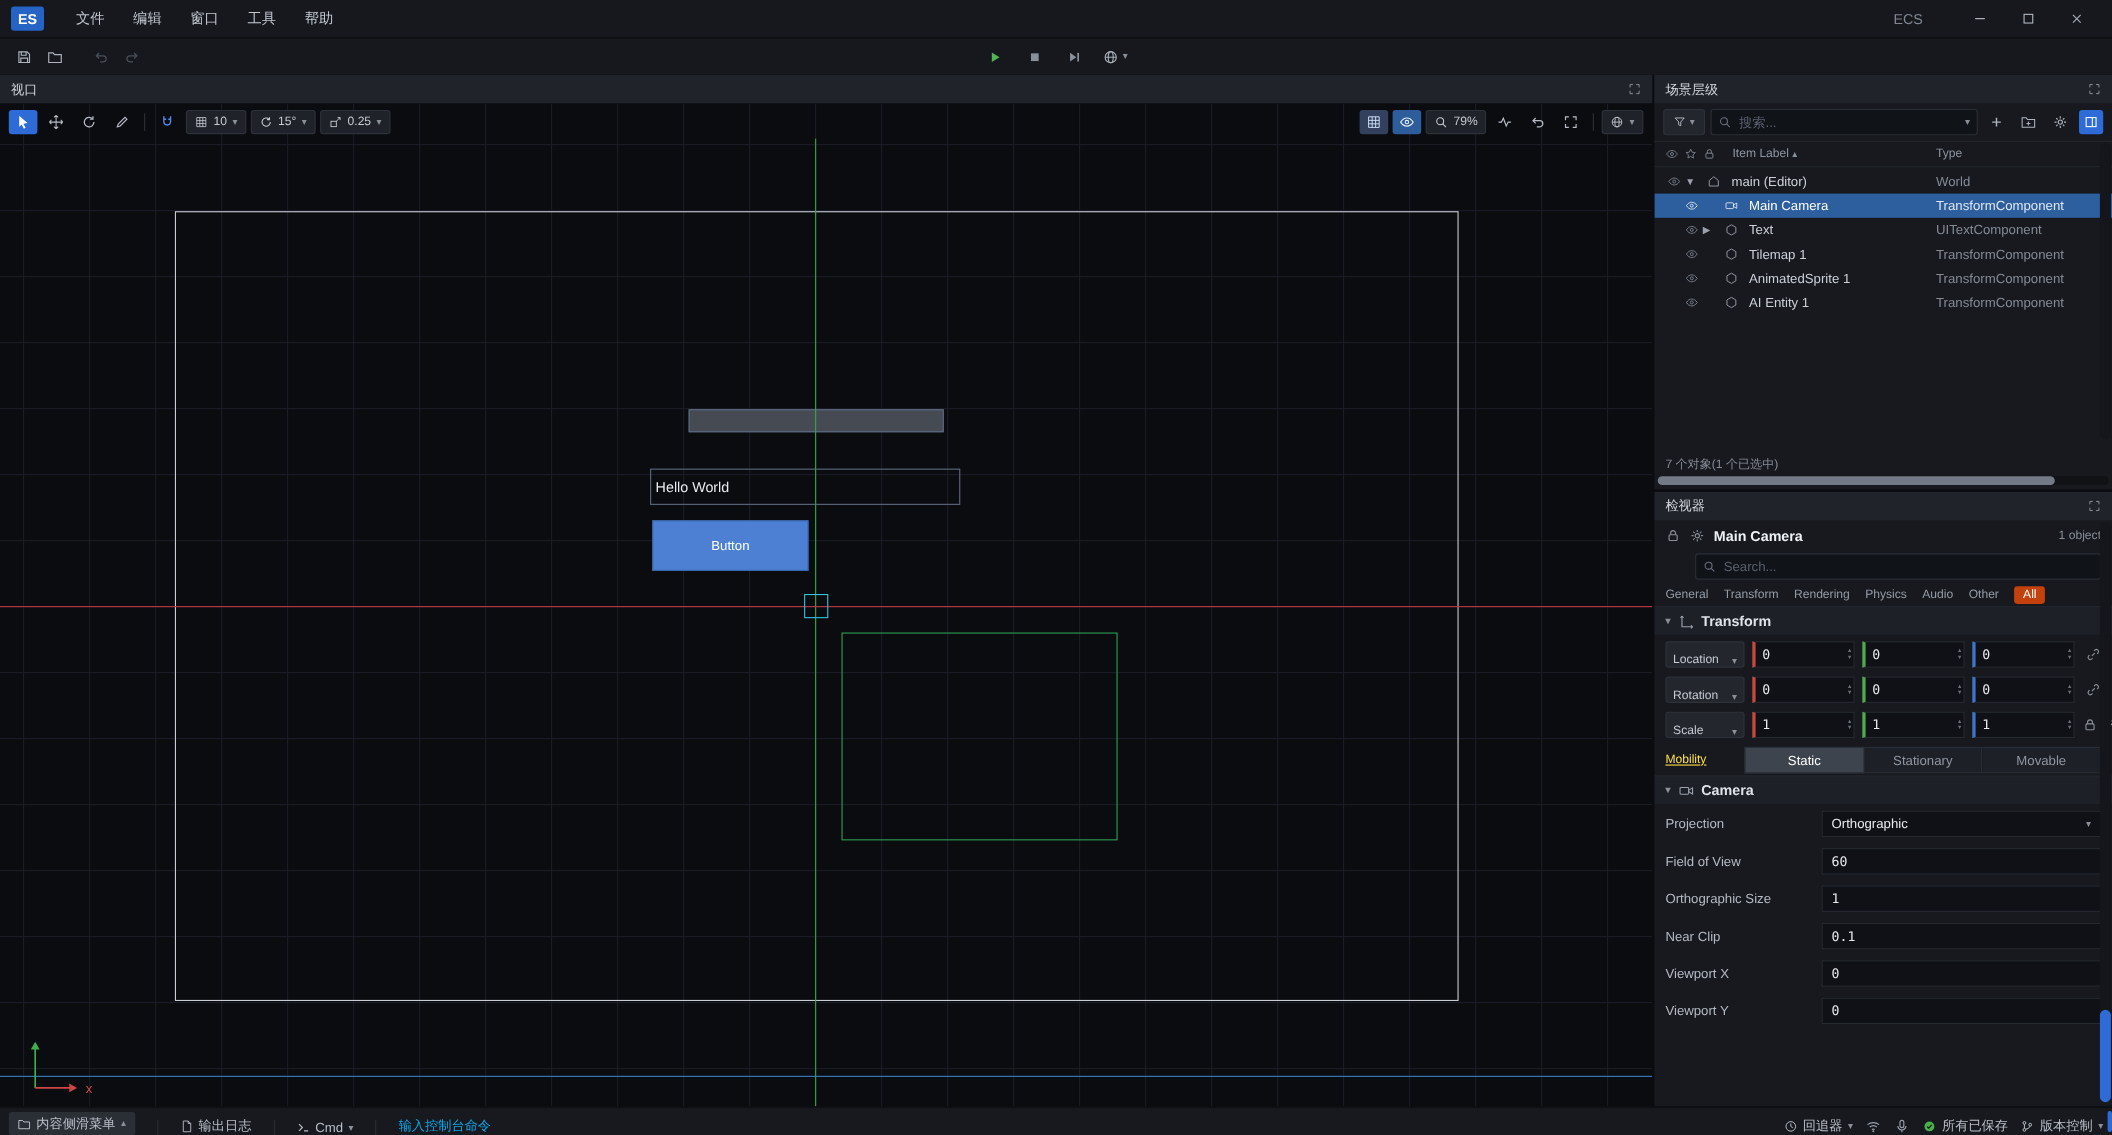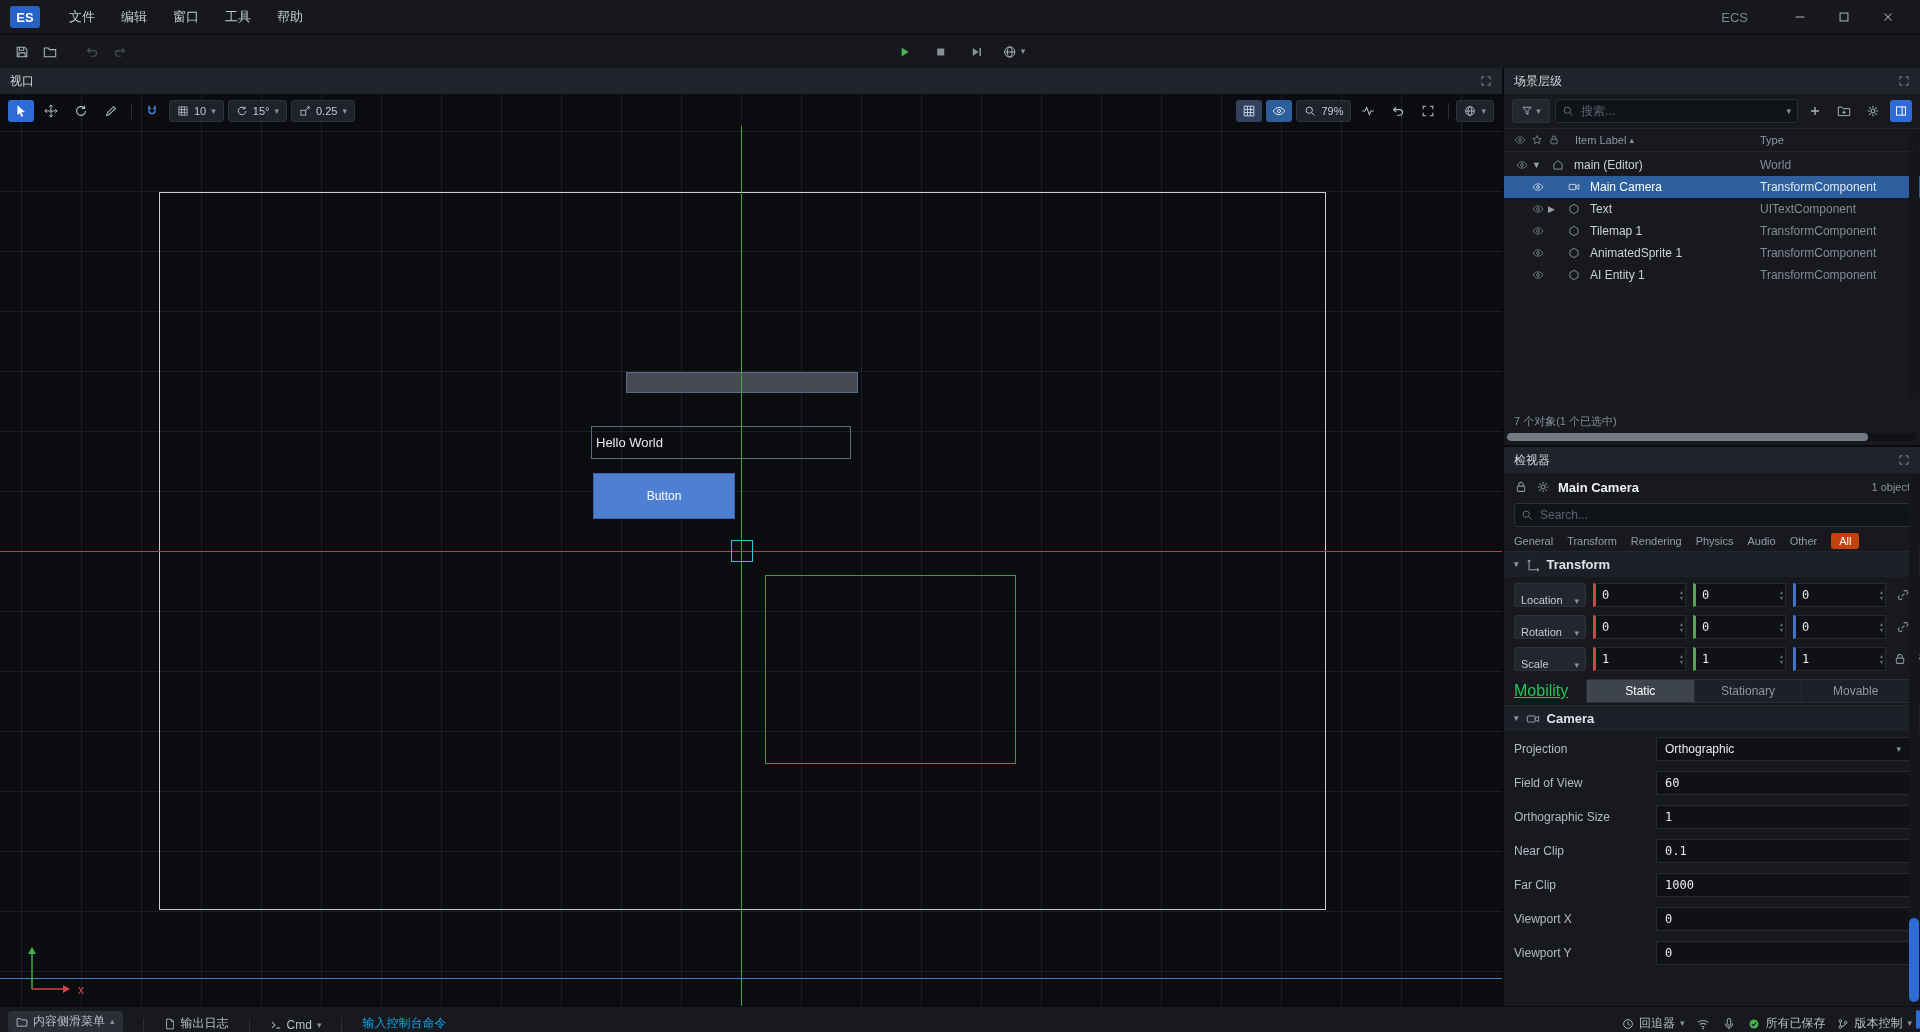--- a/index.html
+++ b/index.html
@@ -49,21 +49,21 @@
   .vt-btn.tgl-grid { background:#33415f; color:#cfe0f5; }
   .vt-btn.tgl-eye  { background:#2e5d9c; color:#e8f1fb; }
   .vt-chip { height:22px; background:#1f2228; border:1px solid #2e323b; border-radius:3px; display:flex;
              align-items:center; gap:5px; padding:0 7px; font-size:11px; color:#c5cad3; }
   .magnet-btn { width:26px; height:22px; display:flex; align-items:center; justify-content:center; color:#4f8cf0; }
   .vt-sep { width:1px; height:16px; background:#2c3038; margin:0 3px; }
   .vt-right { margin-left:auto; display:flex; align-items:center; gap:4px; }
 
   .cam-rect   { position:absolute; left:159px; top:98px;  width:1167px; height:718px; border:1px solid #c9ccd2; }
   .gray-bar   { position:absolute; left:626px; top:278px; width:232px;  height:21px;  background:#454a53; border:1px solid #5c6b85; }
-  .text-box   { position:absolute; left:591px; top:332px; width:260px;  height:33px;  border:1px solid #5f6a80;
+  .text-box   { position:absolute; left:591px; top:332px; width:282px;  height:33px;  border:1px solid #5f6a80;
                 display:flex; align-items:center; padding-left:4px; font-size:13px; color:#e8eaee; }
   .ui-button  { position:absolute; left:593px; top:379px; width:142px;  height:46px;  background:#4d7fd2; border:1px solid #3b66ae;
                 display:flex; align-items:center; justify-content:center; color:#fff; font-size:12px; }
   .green-rect { position:absolute; left:765px; top:481px; width:251px;  height:189px; border:1px solid #2f9e53; }
   .green-vline{ position:absolute; left:741px; top:32px; bottom:0; width:1px; background:#3aa83f; }
   .red-hline  { position:absolute; left:0; right:0; top:457px; height:1px; background:#bf3a47; }
   .blue-hline { position:absolute; left:0; right:0; top:884px; height:1px; background:#3b7fc4; }
   .sel-box    { position:absolute; left:731px; top:446px; width:22px; height:22px; border:1px solid #35c3d8; }
   .axis-gizmo { position:absolute; left:16px; top:843px; width:90px; height:64px; }
 
@@ -102,21 +102,21 @@
   .hier-footer { color:#878d97; font-size:11px; padding:4px 10px 2px; flex:none; }
   .hscroll { height:8px; margin:2px 3px 4px; background:#101216; border-radius:4px; position:relative; flex:none; }
   .hscroll .thumb { position:absolute; left:0; top:0; bottom:0; width:88%; background:#737a85; border-radius:4px; }
   .vtrack { position:absolute; right:1px; top:62px; bottom:46px; width:10px; background:#14161b; border-radius:5px; }
 
   
   .insp-panel { flex:1; background:#17191e; display:flex; flex-direction:column; min-height:0; overflow:hidden; position:relative; }
   .obj-row { height:28px; display:flex; align-items:center; gap:8px; padding:0 10px; flex:none; }
   .obj-name { color:#eef1f5; font-weight:bold; font-size:13px; }
   .obj-count { margin-left:auto; color:#8a9099; font-size:11px; }
-  .insp-search { padding:2px 10px 4px; flex:none; }
+  .insp-search { padding:2px 10px 4px; flex:none;margin-left:27px; }
   .tabs { display:flex; align-items:center; gap:14px; padding:2px 10px; font-size:11px; color:#959ca7; flex:none; }
   .tab.active { background:#c2410c; color:#fff; padding:2px 8px; border-radius:3px; }
   .comp-row { display:flex; align-items:center; padding:6px 10px; flex:none; }
   .comp-label { font-size:12px; color:#c0c5cd; }
   .add-btn { margin-left:auto; background:#2e6bd6; color:#fff; border-radius:3px; font-size:11px;
              padding:3px 9px; display:flex; align-items:center; gap:4px; }
   .sect-header { height:26px; display:flex; align-items:center; gap:7px; padding:0 10px; background:#1d2026;
                  border-top:1px solid #24272e; color:#dfe3e9; font-weight:bold; font-size:13px; flex:none; }
   .sect-header .sic { color:#9aa1ac; }
   .t-rows { padding:6px 10px 2px; display:flex; flex-direction:column; gap:8px; flex:none; }
@@ -124,21 +124,21 @@
   .axis-chip { width:72px; height:24px; background:#23262d; border:1px solid #2e323b; border-radius:3px;
                display:flex; align-items:flex-end; justify-content:space-between; padding:0 6px; font-size:11px; color:#c5cad3; flex:none; }
   .num-field { position:relative; width:93px; height:24px; background:#0f1116; border:1px solid #262a31;
                display:flex; align-items:center; flex:none; }
   .ax-x { border-left:3px solid #c74940; } .ax-y { border-left:3px solid #51a851; } .ax-z { border-left:3px solid #3f74c9; }
   .num-field input { width:100%; background:transparent; border:0; outline:none; color:#e8eaee;
                      font:12px "DejaVu Sans Mono", monospace; padding:0 13px 0 6px; }
   .spin { position:absolute; right:2px; top:2px; bottom:2px; display:flex; flex-direction:column;
           justify-content:center; color:#6a717c; font-size:6px; line-height:6px; }
   .row-end { margin-left:auto; display:flex; gap:5px; color:#8a9099; }
-  .mob-label { width:65px; font-size:16px; color:#22c55e; flex:none;text-decoration:underline; }
+  .mob-label { width:65px; font-size:11px; color:#fde047; flex:none;text-decoration:underline; }
   .seg-group { display:flex; flex:1; }
   .seg { flex:1; height:24px; display:flex; align-items:center; justify-content:center; font-size:12px;
          color:#8f96a1; background:#1d2026; border:1px solid #2a2e36; border-left-width:0; }
   .seg:first-child { border-left-width:1px; }
   .seg.active { background:#3e444d; color:#fff; }
   .p-rows { padding-top:6px; flex:none; }
   .p-row { display:flex; align-items:center; height:24px; padding:0 10px; margin-bottom:10px; }
   .p-label { width:142px; font-size:12px; color:#b4bac4; flex:none; }
   .p-input { flex:1; height:24px; background:#0f1116; border:1px solid #262a31; display:flex;
              align-items:center; padding:0 8px; color:#e8eaee; }
@@ -912,24 +912,20 @@
             <span class="p-label">Field of View</span>
             <input class="p-input" value="60" style="">
           </div>
           <div class="p-row">
             <span class="p-label">Orthographic Size</span>
             <input class="p-input" value="1" style="">
           </div>
           <div class="p-row">
             <span class="p-label">Near Clip</span>
             <input class="p-input" value="0.1" style="">
-          </div>
-          <div class="p-row">
-            <span class="p-label">Far Clip</span>
-            <input class="p-input" value="1000" style="">
           </div>
           <div class="p-row">
             <span class="p-label">Viewport X</span>
             <input class="p-input" value="0" style="">
           </div>
           <div class="p-row">
             <span class="p-label">Viewport Y</span>
             <input class="p-input" value="0" style="">
           </div>
         </div>

